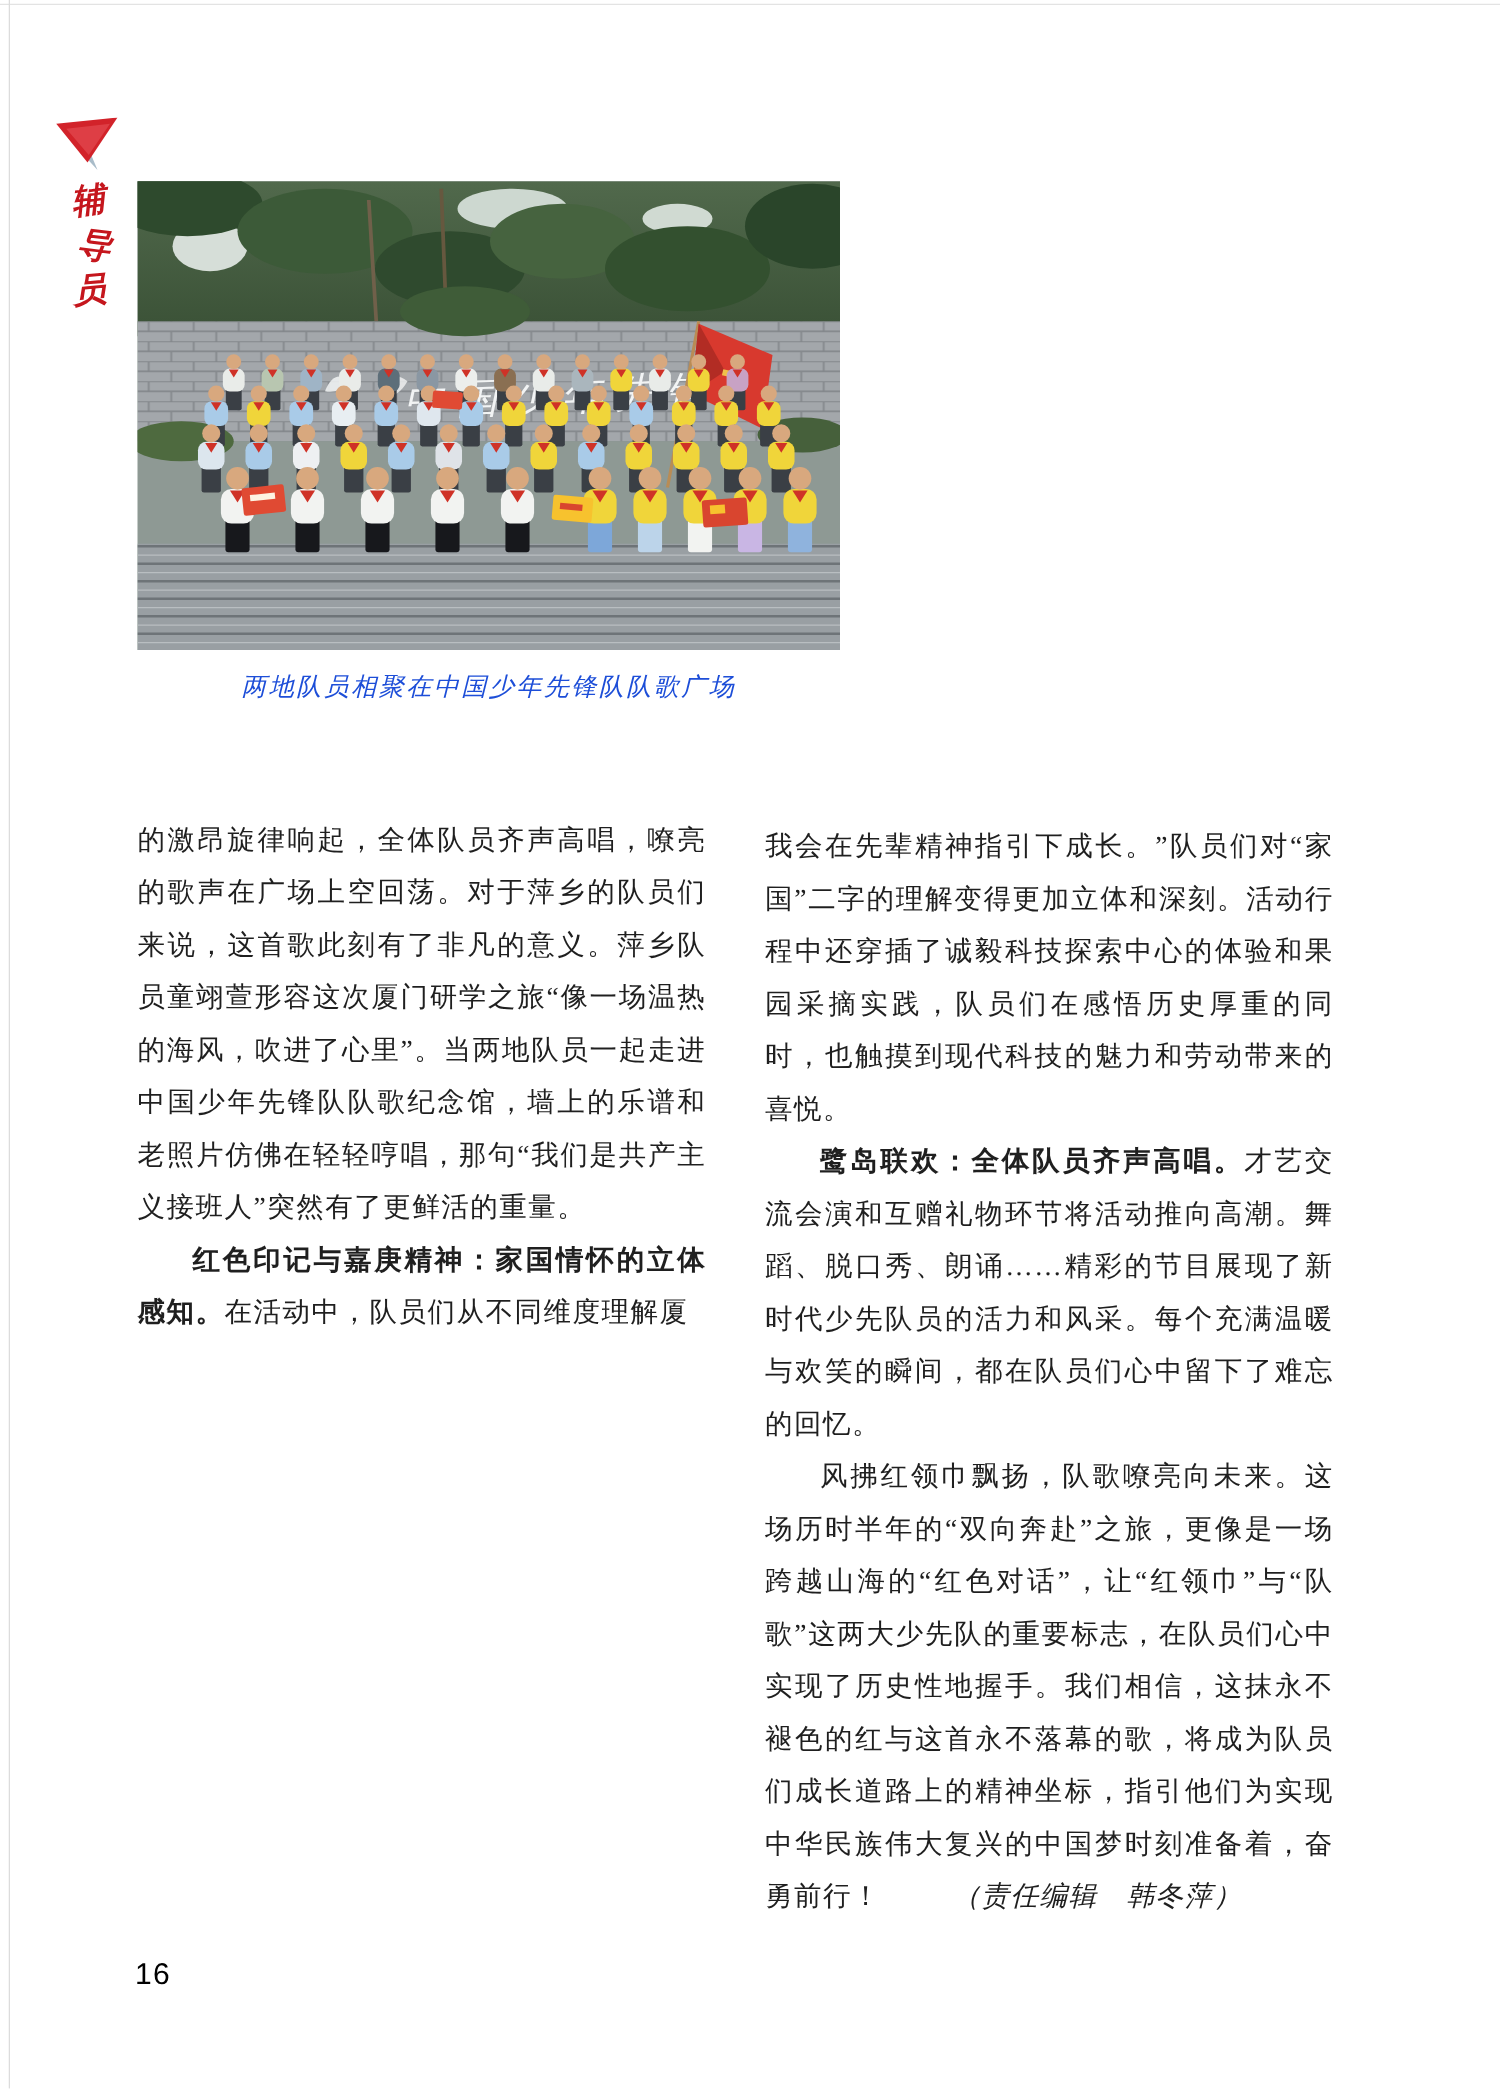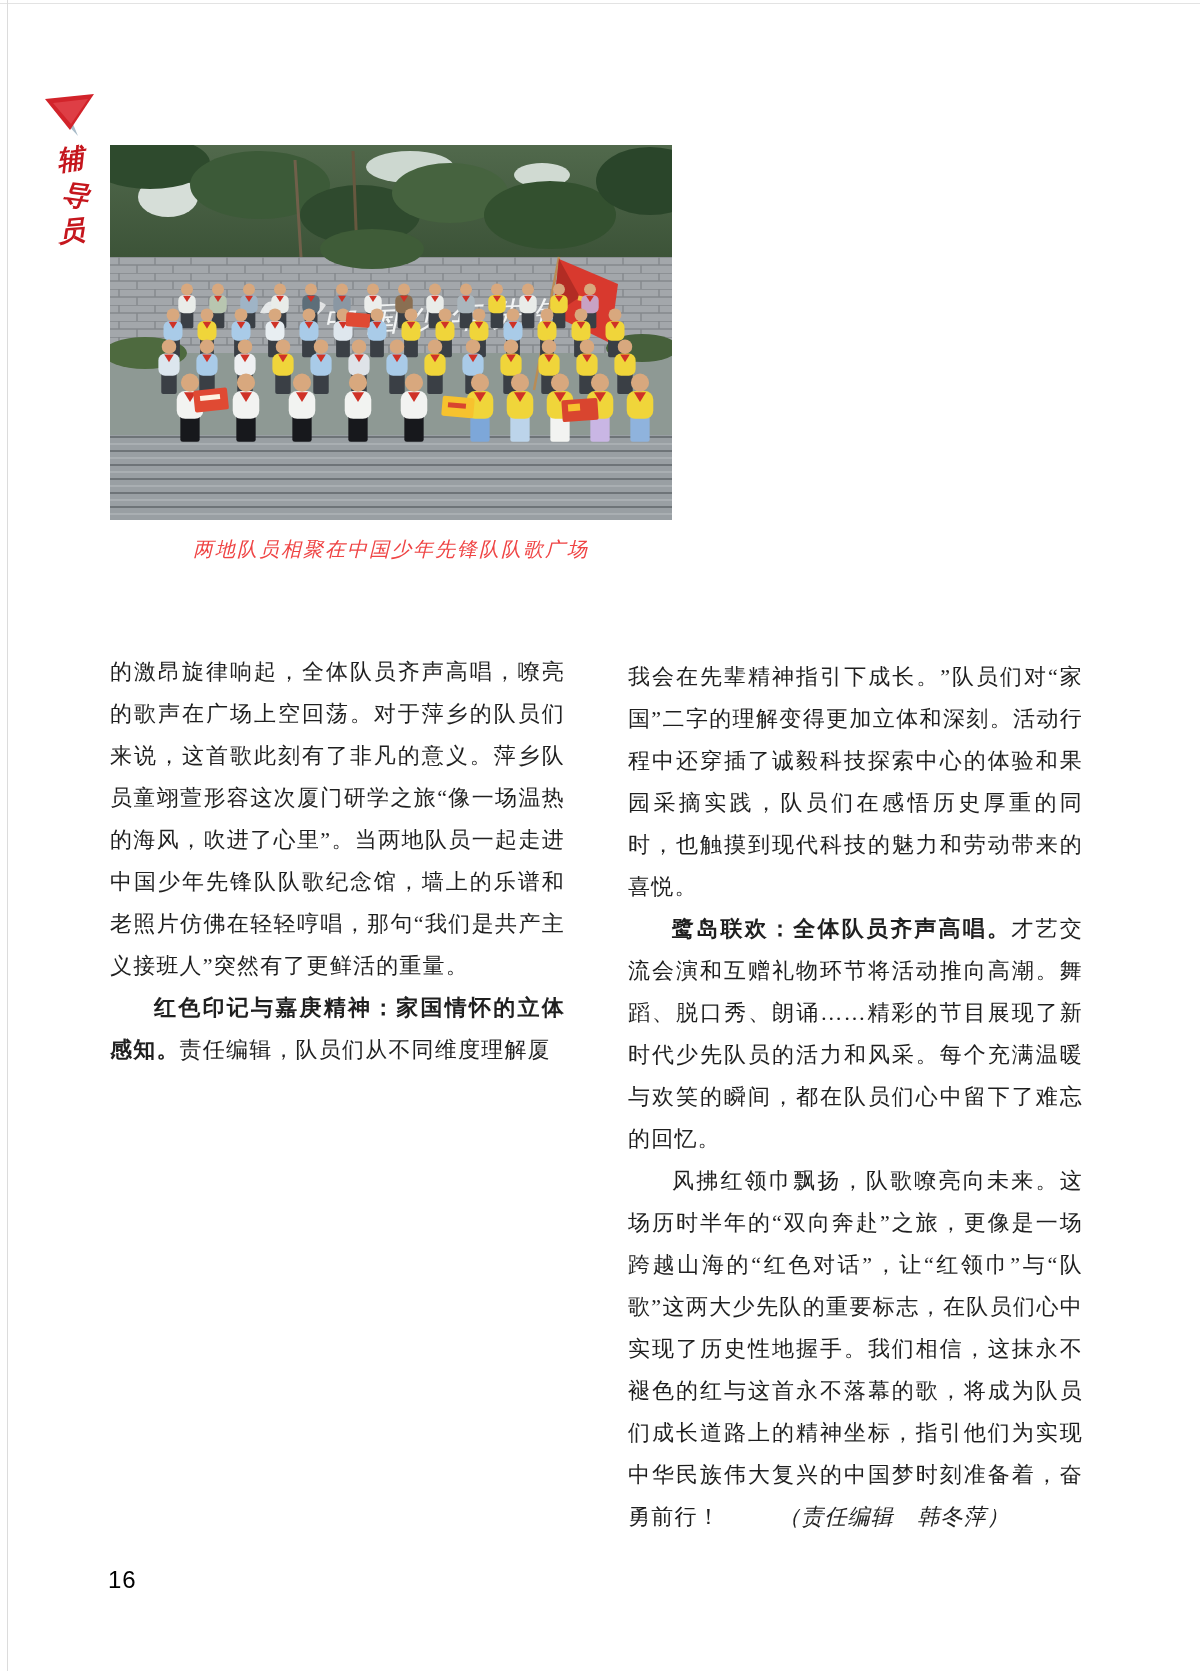--- a/index.html
+++ b/index.html
@@ -13,31 +13,31 @@
   .logo .vchars{display:flex;flex-direction:column;align-items:center;gap:9px;margin-top:6px;
         color:#c5161d;font-weight:bold;font-style:italic;font-size:27px;line-height:1;}
   .logo .vchars span:nth-child(1){transform:rotate(-8deg) translateX(-2px);}
   .logo .vchars span:nth-child(2){transform:rotate(7deg) translateX(3px);}
   .logo .vchars span:nth-child(3){transform:rotate(-5deg) translateX(-1px);}
 
   
   .photo-block{position:absolute;left:110px;top:145px;width:562px;margin:0;}
   .photo-block svg.photo{display:block;width:562px;height:375px;background:#8e9994;}
   .caption{margin-top:16px;text-align:center;font-style:italic;font-size:20px;
-           letter-spacing:2px;color:#ef4444;}
+           letter-spacing:2px;color:#1d4ed8;}
 
   
   .col{position:absolute;}
   .col p{margin:0;font-size:22px;line-height:42px;text-align:justify;text-justify:inter-character;
          letter-spacing:1.2px;}
   .col p.indent{text-indent:2em;}
   .lead{font-family:"Liberation Sans", sans-serif;font-weight:bold;}
   .col-left{left:110px;top:651px;width:455px;}
   .col-right-narrow{left:727px;top:146px;width:348px;}
-  .col-right-wide{left:628px;top:656px;width:455px;}
+  .col-right-wide{left:612px;top:656px;width:455px;}
   .credit{font-style:italic;margin-left:2.6em;white-space:nowrap;}
 
   .page-number{position:absolute;left:108px;top:1566px;font-family:"Liberation Sans", sans-serif;
                font-size:24px;letter-spacing:1px;color:#000000;}
 </style>
 </head>
 <body>
 
 <div class="page">
   <div class="edge-top"></div>
@@ -178,21 +178,21 @@
         <rect x="452" y="254" width="36" height="22" rx="2" fill="#d9452f" transform="rotate(-4 470 265)"></rect>
         <rect x="458" y="259" width="12" height="7" fill="#f7c22e" transform="rotate(-4 464 262)"></rect>
       </g>
     </svg>
     <figcaption class="caption">两地队员相聚在中国少年先锋队队歌广场</figcaption>
   </figure>
 
 
   <section class="col col-left">
     <p><span>的激昂旋律响起，全体队员齐声高唱，嘹亮的歌声在广场上空回荡。对于萍乡的队员们来说，这首歌此刻有了非凡的意义。萍乡队员童翊萱形容这次厦门研学之旅“像一场温热的海风，吹进了心里”。当两地队员一起走进中国少年先锋队队歌纪念馆，墙上的乐谱和老照片仿佛在轻轻哼唱，那句“我们是共产主义接班人”突然有了更鲜活的重量。</span></p>
-    <p class="indent"><b class="lead">红色印记与嘉庚精神：家国情怀的立体感知。</b><span>责任编辑，队员们从不同维度理解厦</span></p>
+    <p class="indent"><b class="lead">红色印记与嘉庚精神：家国情怀的立体感知。</b><span>在活动中，队员们从不同维度理解厦</span></p>
   </section>
 
   <section class="col col-right-wide">
     <p><span>我会在先辈精神指引下成长。”队员们对“家国”二字的理解变得更加立体和深刻。活动行程中还穿插了诚毅科技探索中心的体验和果园采摘实践，队员们在感悟历史厚重的同时，也触摸到现代科技的魅力和劳动带来的喜悦。</span></p>
     <p class="indent"><b class="lead">鹭岛联欢：全体队员齐声高唱。</b><span>才艺交流会演和互赠礼物环节将活动推向高潮。舞蹈、脱口秀、朗诵……精彩的节目展现了新时代少先队员的活力和风采。每个充满温暖与欢笑的瞬间，都在队员们心中留下了难忘的回忆。</span></p>
     <p class="indent"><span>风拂红领巾飘扬，队歌嘹亮向未来。这场历时半年的“双向奔赴”之旅，更像是一场跨越山海的“红色对话”，让“红领巾”与“队歌”这两大少先队的重要标志，在队员们心中实现了历史性地握手。我们相信，这抹永不褪色的红与这首永不落幕的歌，将成为队员们成长道路上的精神坐标，指引他们为实现中华民族伟大复兴的中国梦时刻准备着，奋勇前行！</span><span class="credit">（责任编辑　韩冬萍）</span></p>
   </section>
 
   <div class="page-number">16</div>
 </div>

